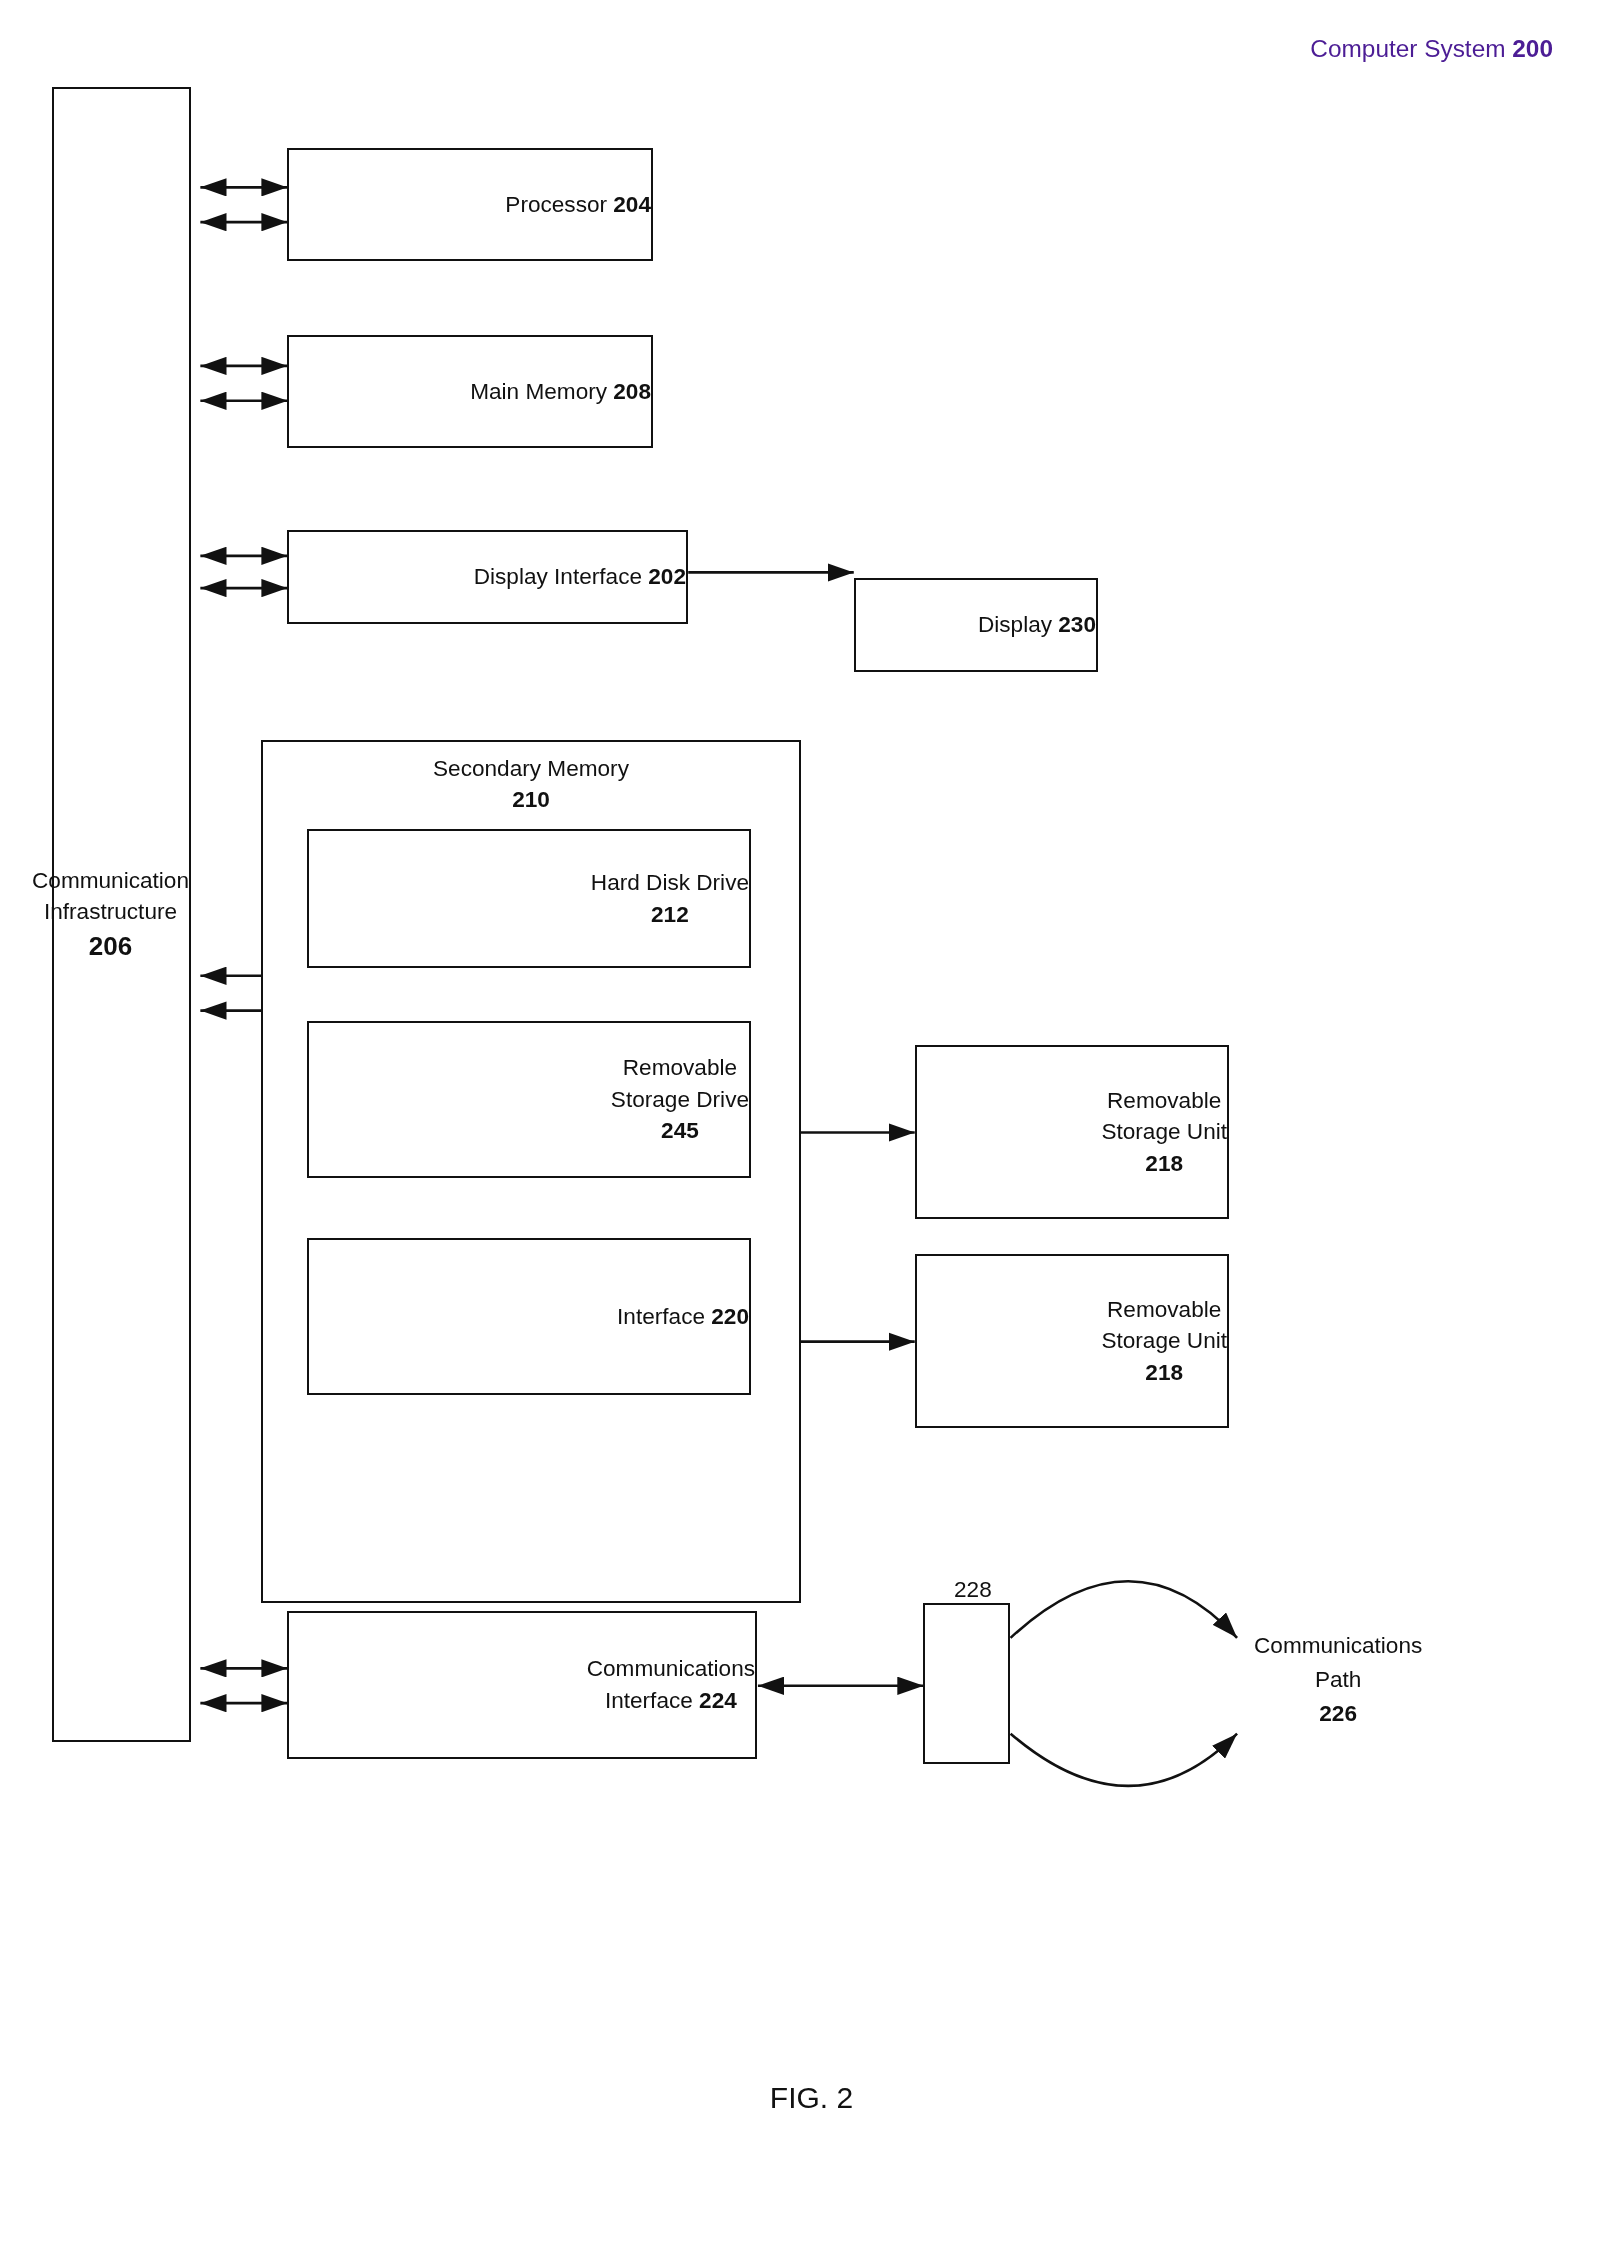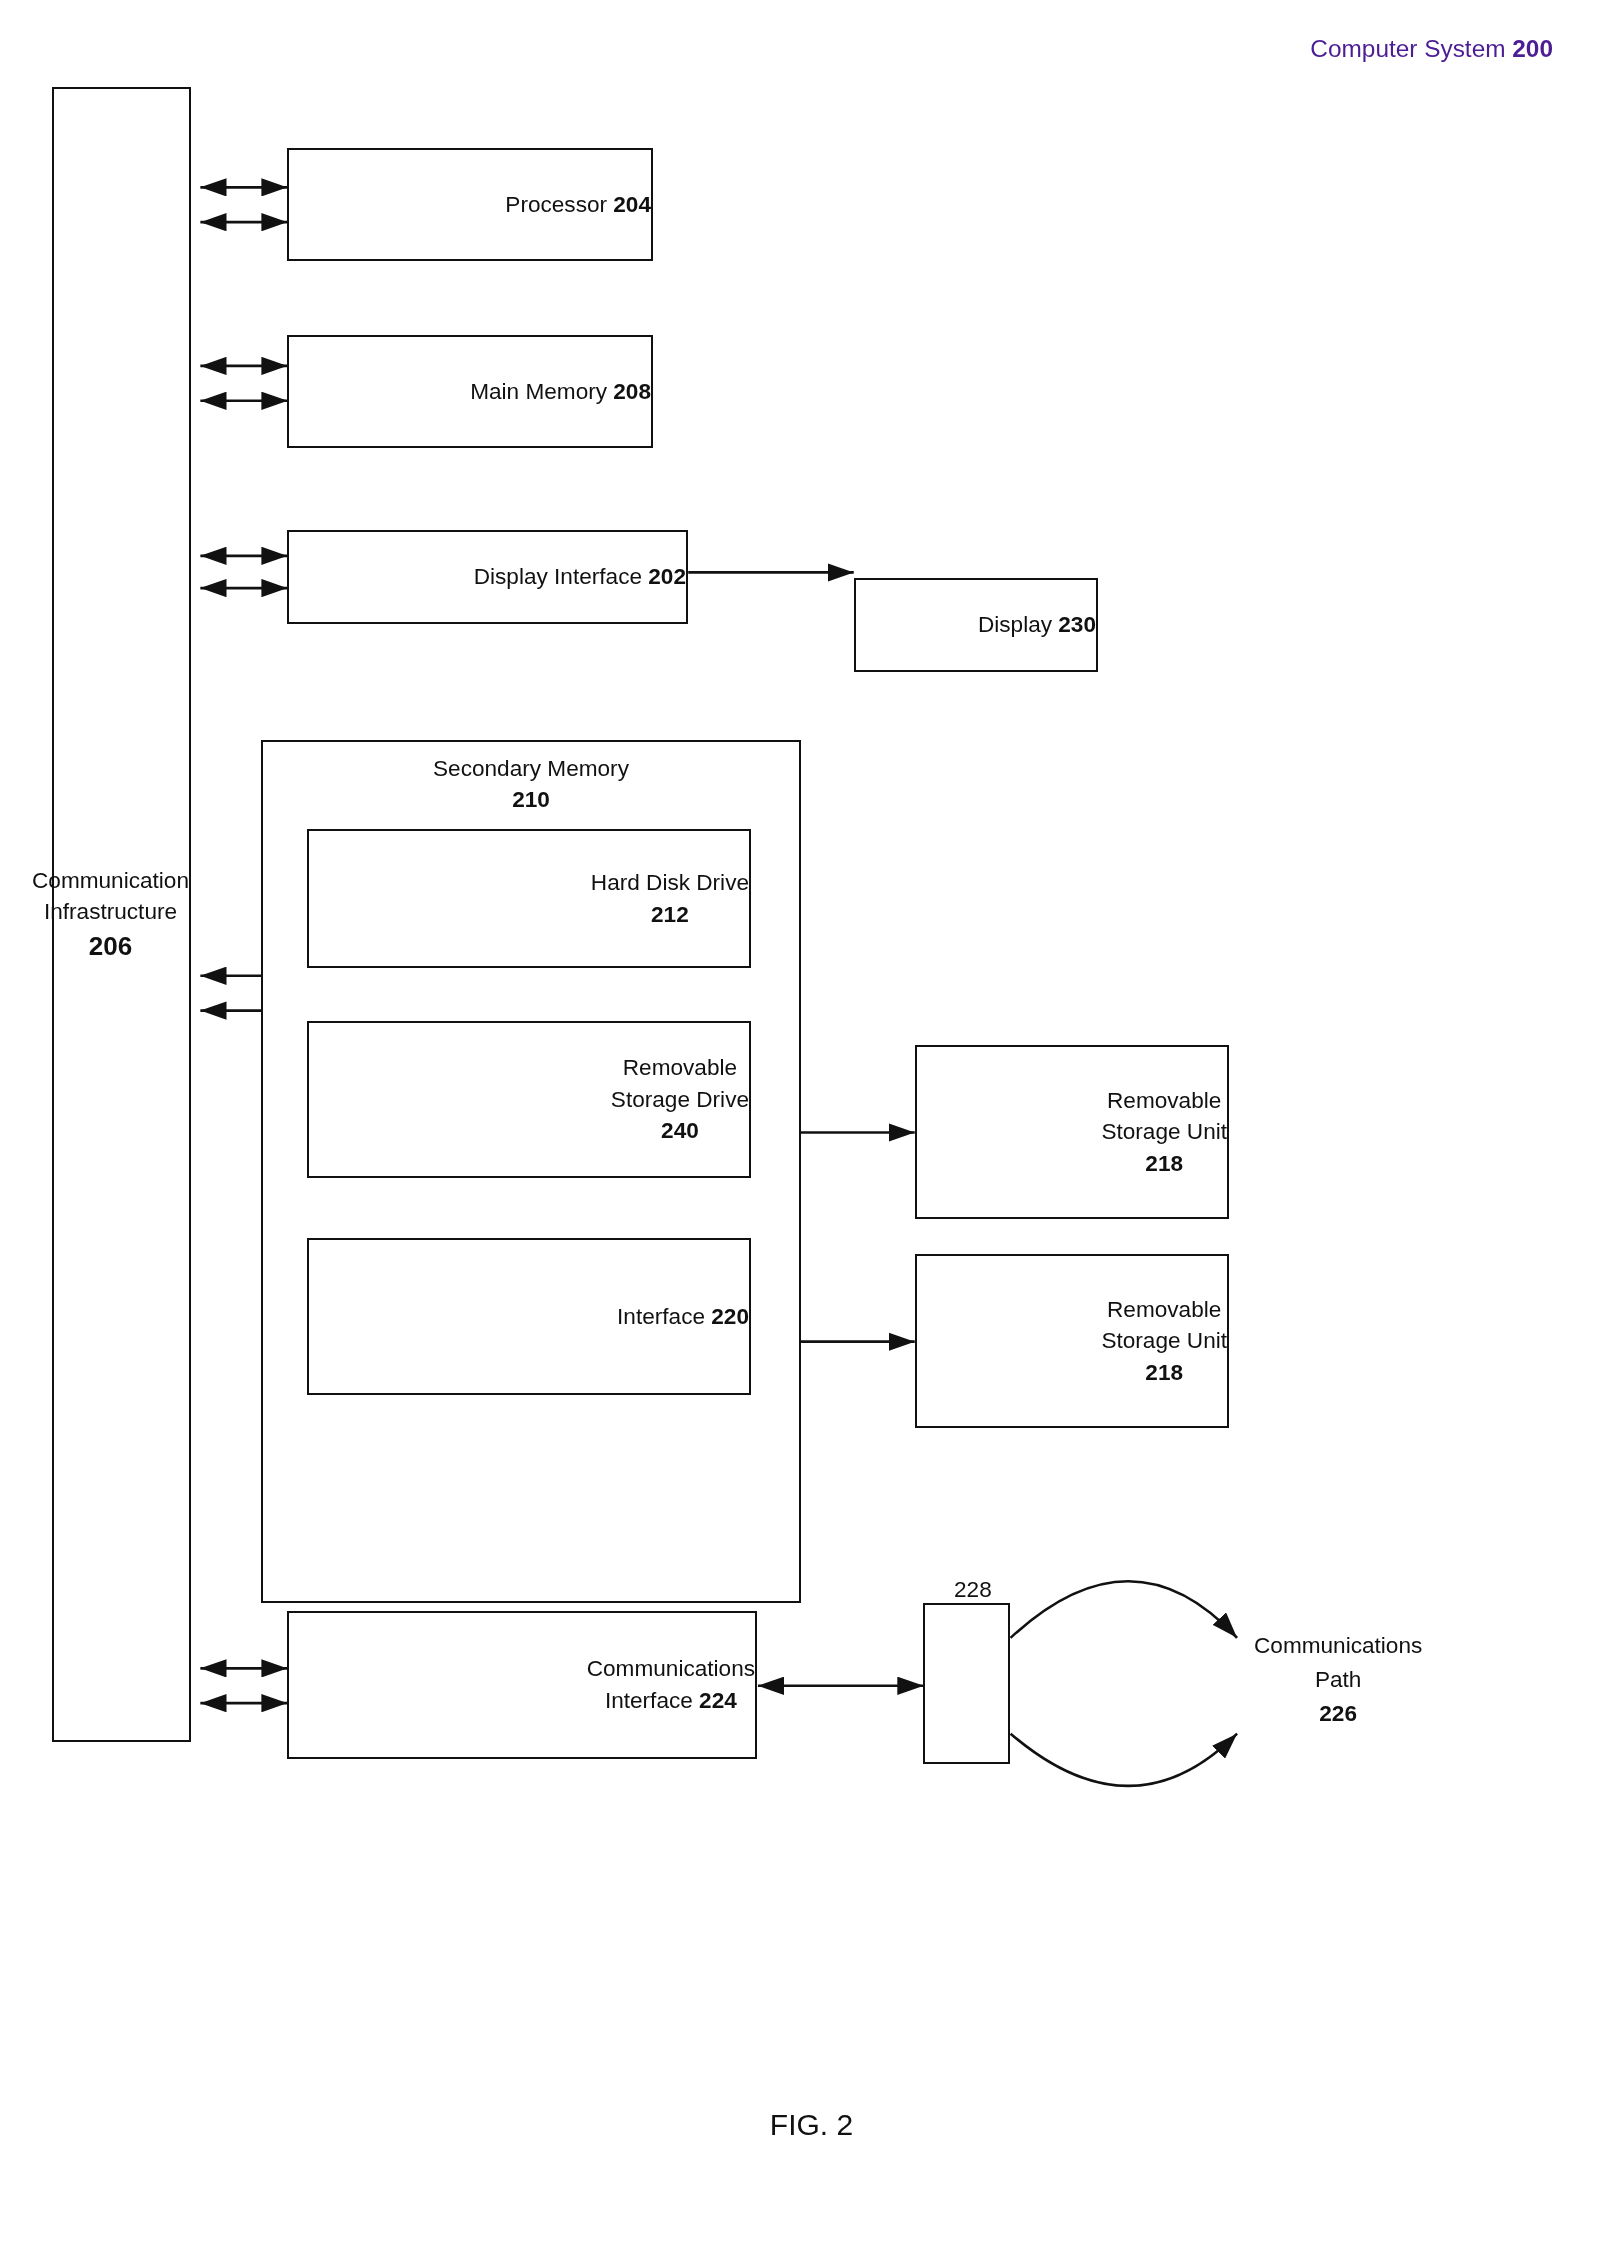--- a/index.html
+++ b/index.html
@@ -74,21 +74,21 @@
 
     
     svg.connector {
       position: absolute;
       overflow: visible;
       pointer-events: none;
     }
 
     .fig-label {
       position: absolute;
-      bottom: 36px;
+      bottom: 63px;
       left: 50%;
       transform: translateX(-50%);
       font-size: 30px;
       color: #111;
       margin-top: 48px;
     }
 
     
     .secondary-memory {
       position: absolute;
@@ -199,21 +199,21 @@
     </div>
 
     <div class="box" style="position:absolute; left:44px; top:87px; width:444px; height:139px;">
       <div class="box-label">
         Hard Disk Drive<br><span>212</span>
       </div>
     </div>
 
     <div class="box" style="position:absolute; left:44px; top:279px; width:444px; height:157px;">
       <div class="box-label">
-        Removable<br>Storage Drive<br><span>240</span>
+        Removable<br>Storage Drive<br><span>245</span>
       </div>
     </div>
 
     <div class="box" style="position:absolute; left:44px; top:496px; width:444px; height:157px;">
       <div class="box-label">
         Interface <span>220</span>
       </div>
     </div>
   </div>
 

